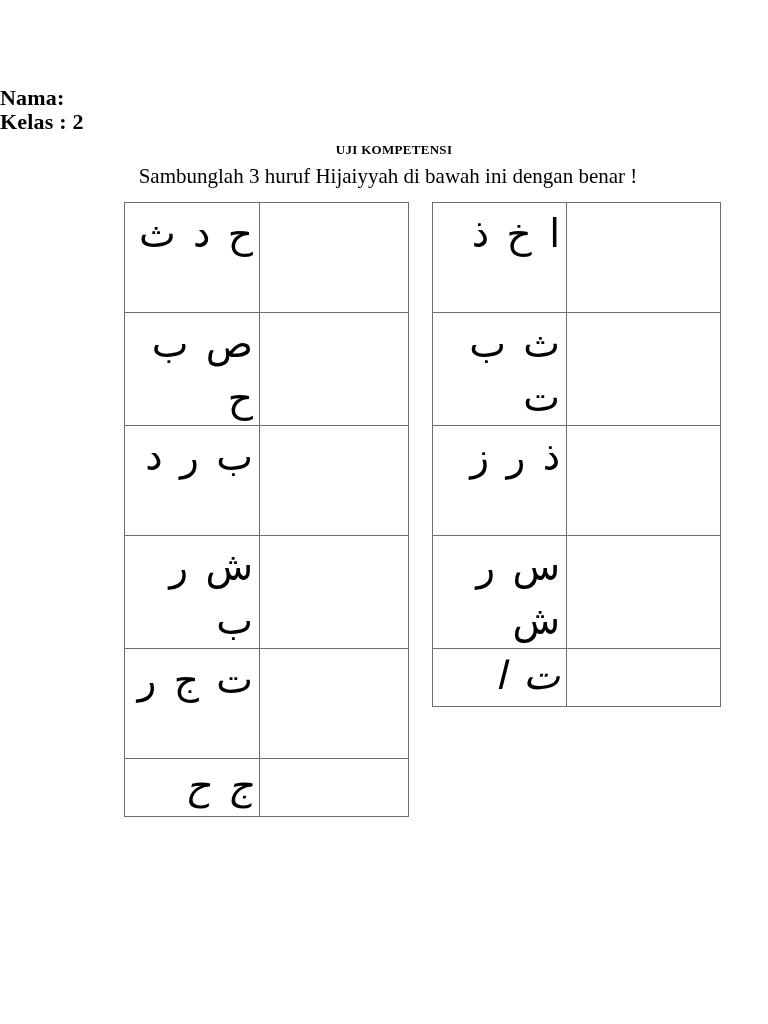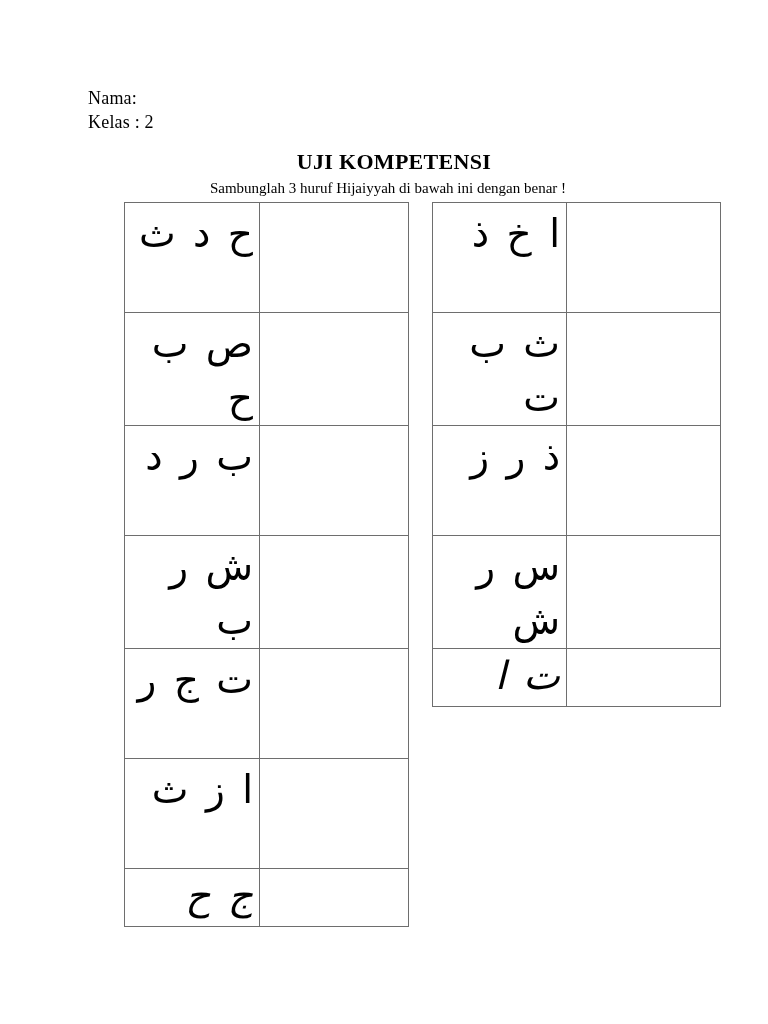--- a/index.html
+++ b/index.html
@@ -25,40 +25,39 @@
 
   
   .header {
     position: absolute;
     left: 0;
     top: 86px;
     width: 768px;
   }
   .name-line,
   .class-line {
-    font-weight: normal;
-    font-size: 18px;
+    font-weight: bold;
+    font-size: 22px;
     line-height: 24px;
     letter-spacing: 0.2px;
-    padding-left: 88px;
   }
   .name-line { margin-bottom: 0; }
 
   .exam-title {
     text-align: center;
     font-weight: bold;
-    font-size: 22px;
+    font-size: 13px;
     line-height: 24px;
     letter-spacing: 0.3px;
-    margin-top: 16px;
+    margin-top: 4px;
     padding-left: 20px;
   }
   .instruction {
     text-align: center;
-    font-size: 15px;
+    font-size: 21px;
     line-height: 24px;
     margin-top: 2px;
     padding-left: 8px;
   }
 
   
   .tables-wrap {
     position: absolute;
     left: 124px;
     top: 202px;
@@ -160,28 +159,20 @@
           </td>
         </tr>
         <tr>
           <td class="letters">
             <div class="letters-cell">ت ج ر</div>
           </td>
           <td class="answer">
             <div class="answer-cell"></div>
           </td>
         </tr>
-        <tr>
-          <td class="letters">
-            <div class="letters-cell">ا ز ث</div>
-          </td>
-          <td class="answer">
-            <div class="answer-cell"></div>
-          </td>
-        </tr>
         <tr class="short">
           <td class="letters">
             <div class="letters-cell">ج ح</div>
           </td>
           <td class="answer">
             <div class="answer-cell"></div>
           </td>
         </tr>
       </tbody>
     </table>

